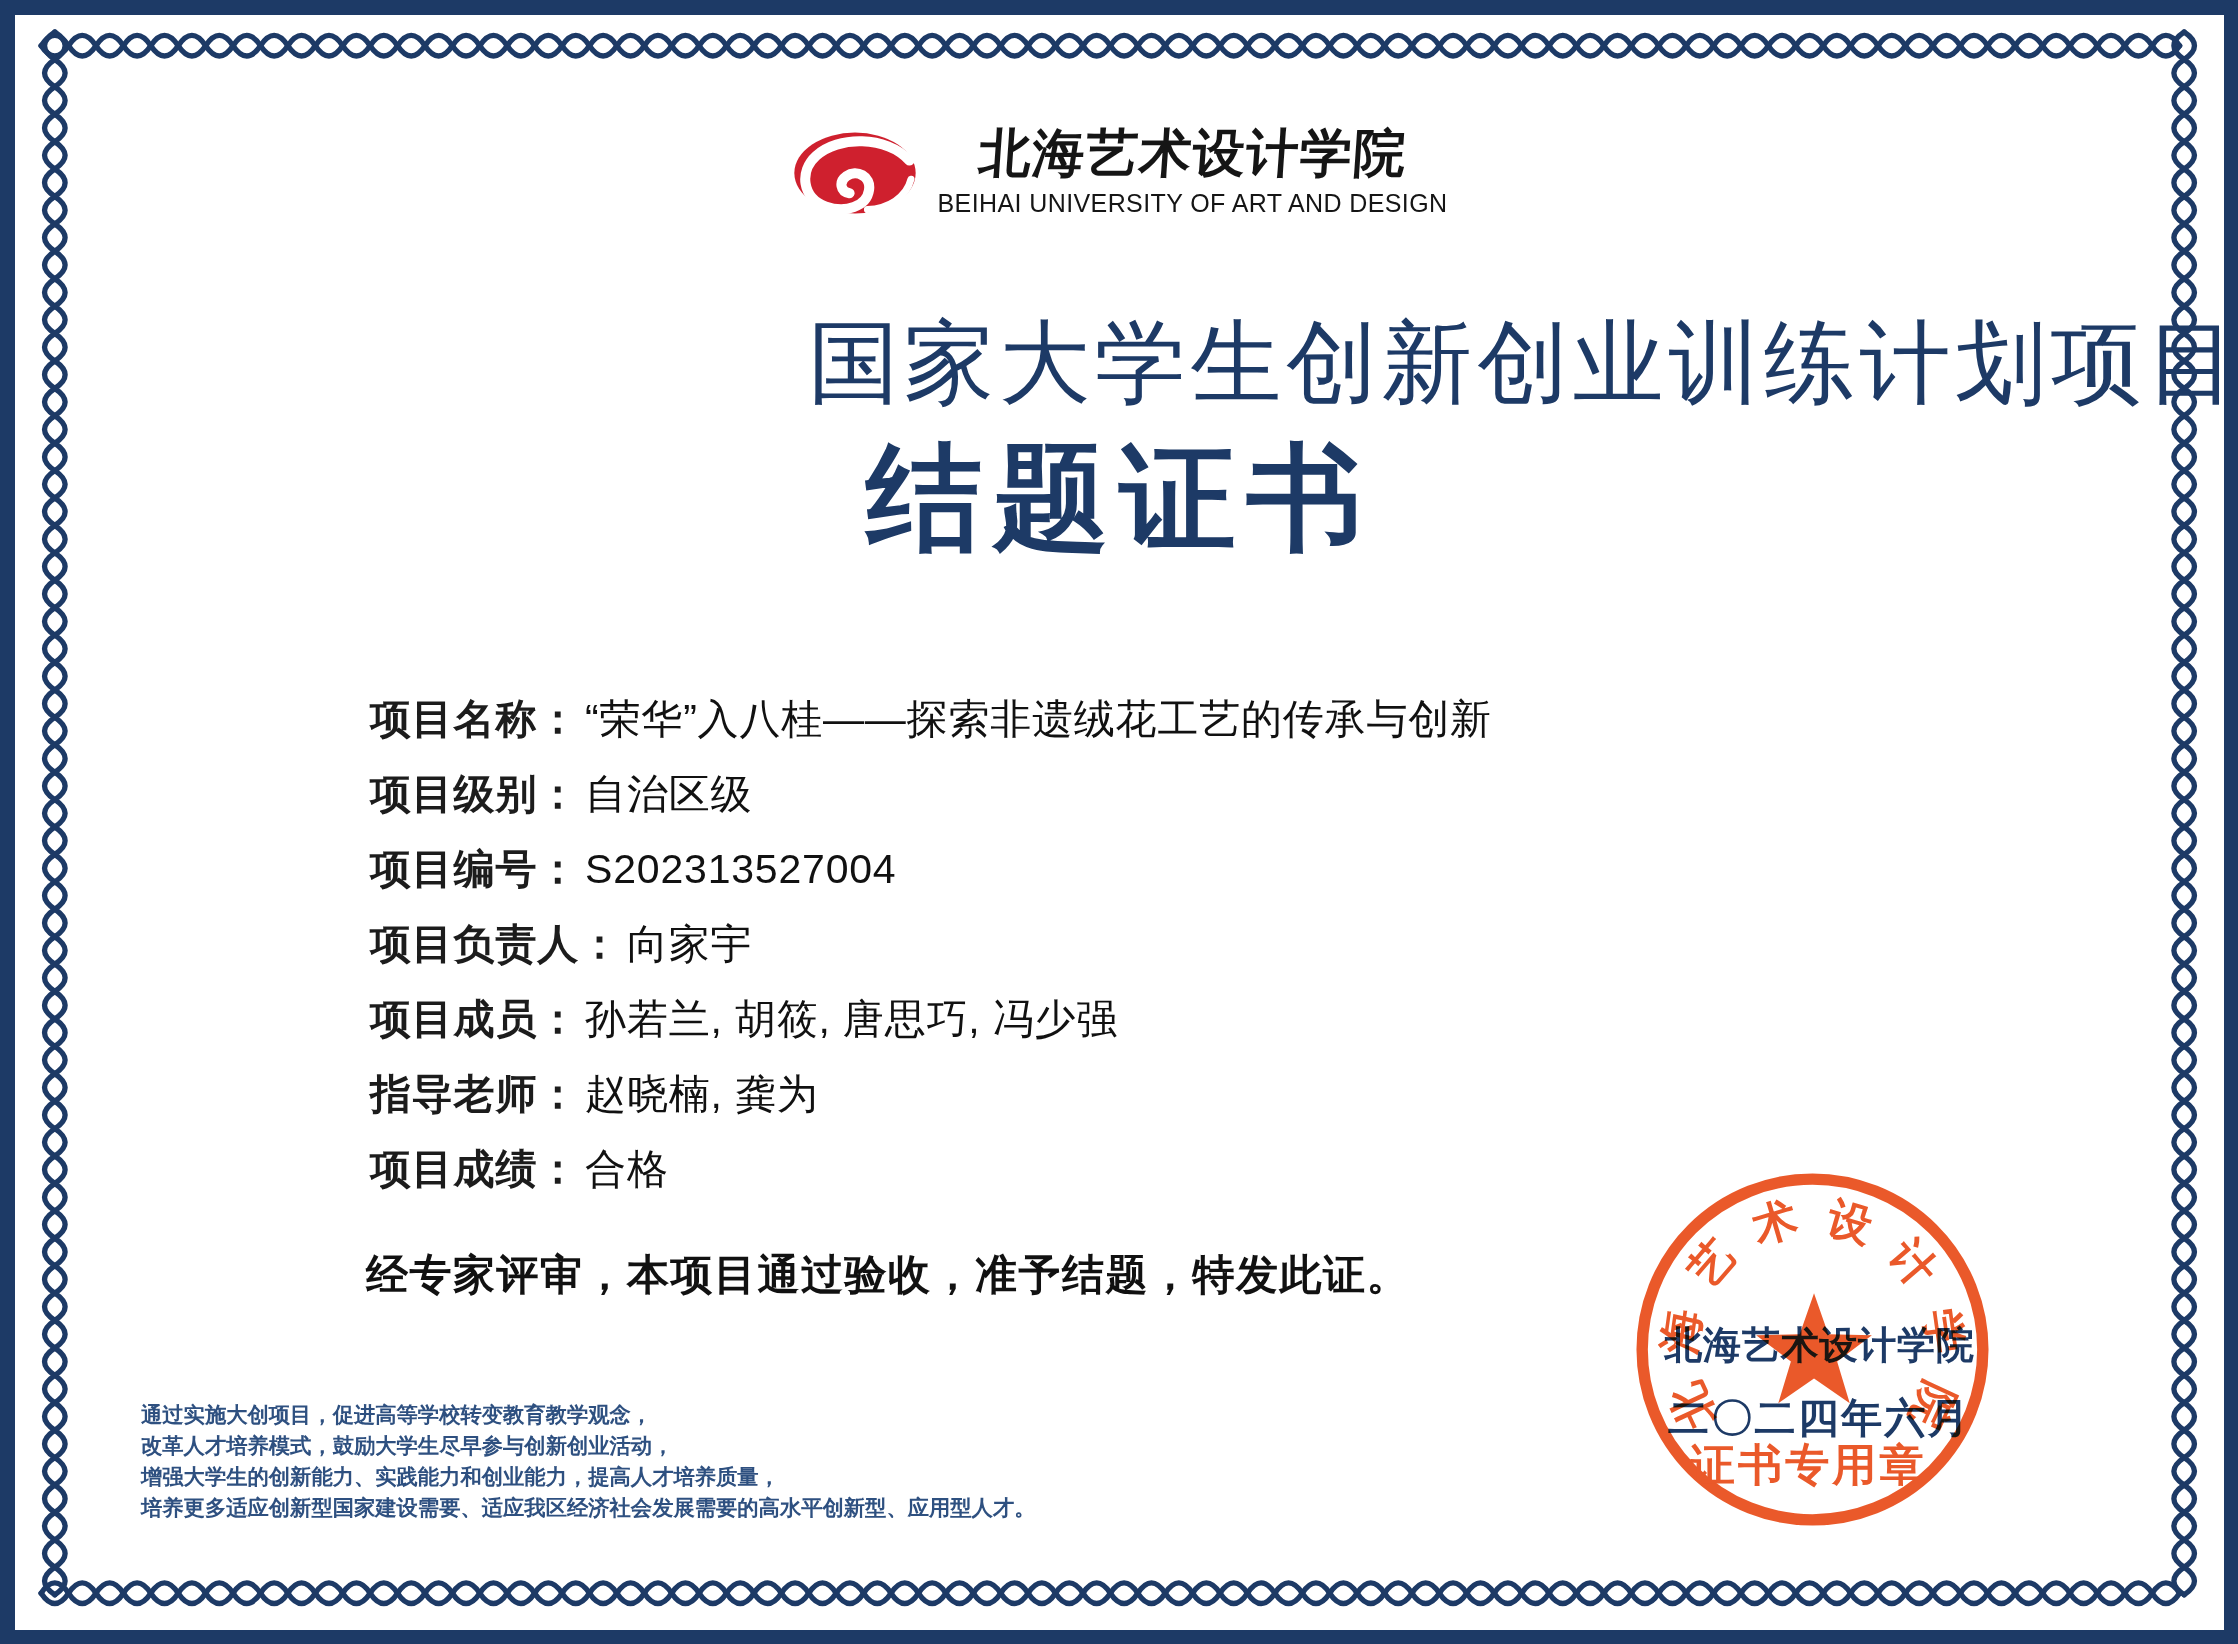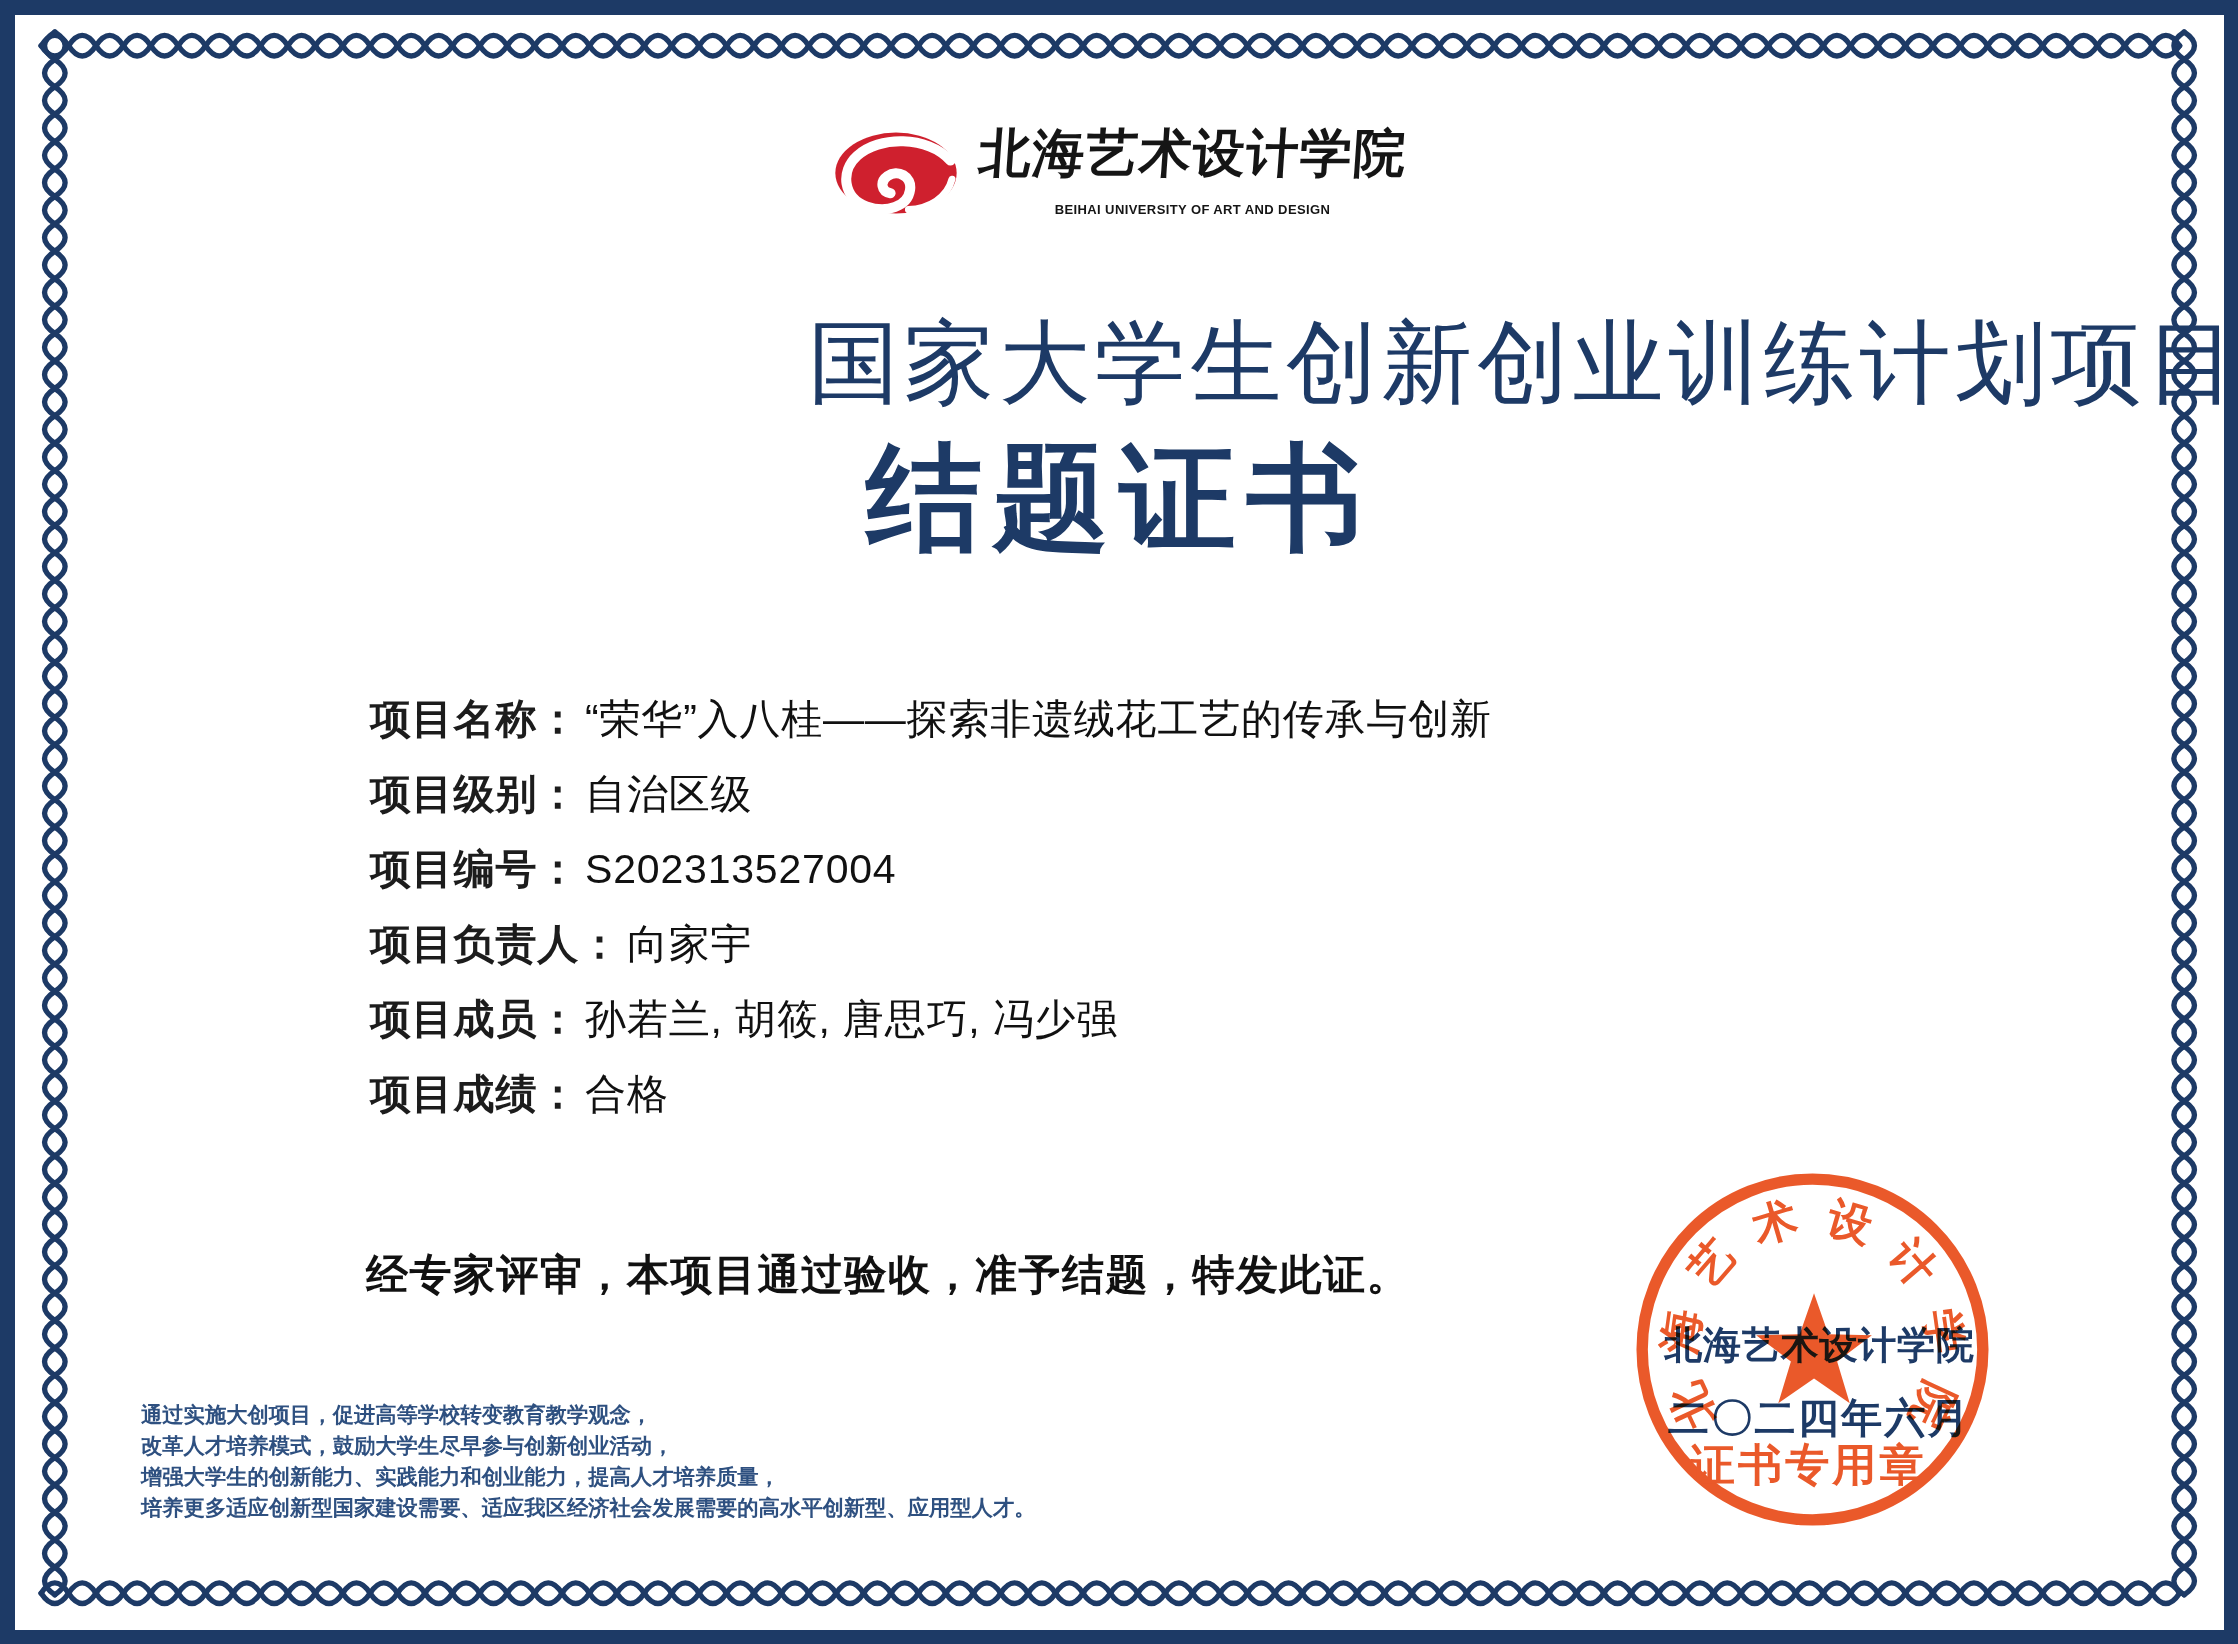--- a/index.html
+++ b/index.html
@@ -22,22 +22,22 @@
   .swirl{width:126px;height:84px;flex:0 0 auto;}
   .swirl-base{fill:var(--logo_red,#cf202e);}
   .swirl-cut{fill:none;stroke:#ffffff;stroke-linecap:round;}
   .logo-text{display:flex;flex-direction:column;align-items:center;}
   .calligraphy{
     font-family:"Liberation Serif","DejaVu Serif",serif;
     font-size:52px;font-weight:700;color:#151515;letter-spacing:1.5px;
     transform:skewX(-4deg);white-space:nowrap;line-height:1.0;
   }
   .english{
-    font-size:13px;font-weight:700;color:#151515;letter-spacing:0.4px;
-    margin-top:22px;white-space:nowrap;
+    font-size:25px;font-weight:400;color:#151515;letter-spacing:0.4px;
+    margin-top:9px;white-space:nowrap;
   }
 
   
   .title-program{
     position:absolute;top:311px;left:0;width:100%;margin:3px;text-align:right;
     font-family:"Liberation Serif","DejaVu Serif",serif;
     font-size:91px;font-weight:400;color:var(--navy,#1d3a66);letter-spacing:4.6px;line-height:1.1;
   }
   .title-cert{
     position:absolute;top:436px;left:0;width:100%;margin:0;text-align:center;
@@ -131,20 +131,24 @@
     </div>
     <div class="field-row">
       <span class="field-label">项目负责人：</span>
       <span class="field-value">向家宇</span>
     </div>
     <div class="field-row">
       <span class="field-label">项目成员：</span>
       <span class="field-value">孙若兰, 胡筱, 唐思巧, 冯少强</span>
     </div>
     <div class="field-row">
+      <span class="field-label">指导老师：</span>
+      <span class="field-value">赵晓楠, 龚为</span>
+    </div>
+    <div class="field-row">
       <span class="field-label">项目成绩：</span>
       <span class="field-value">合格</span>
     </div>
   </main>
 
   <p class="statement">经专家评审，本项目通过验收，准予结题，特发此证。</p>
 
   <div class="footnote">
     <div>通过实施大创项目，促进高等学校转变教育教学观念，</div>
     <div>改革人才培养模式，鼓励大学生尽早参与创新创业活动，</div>

